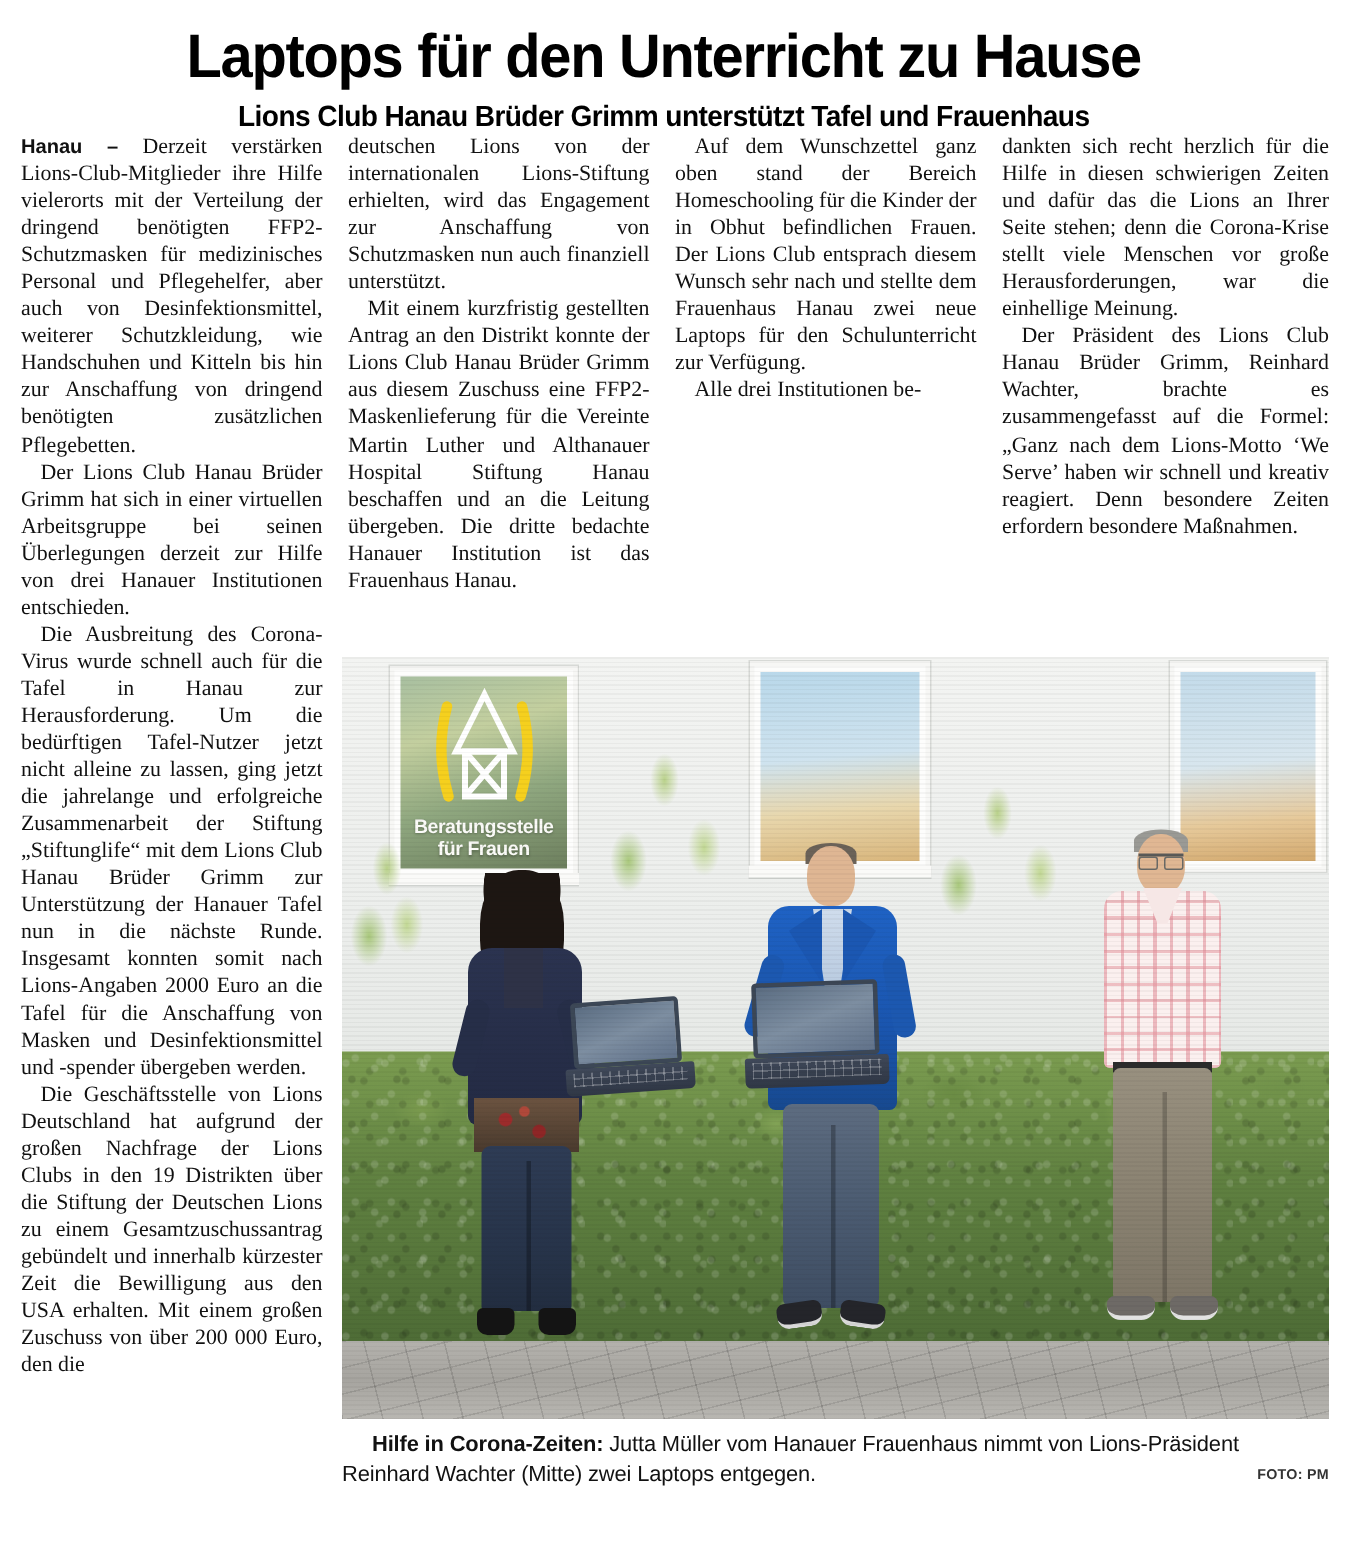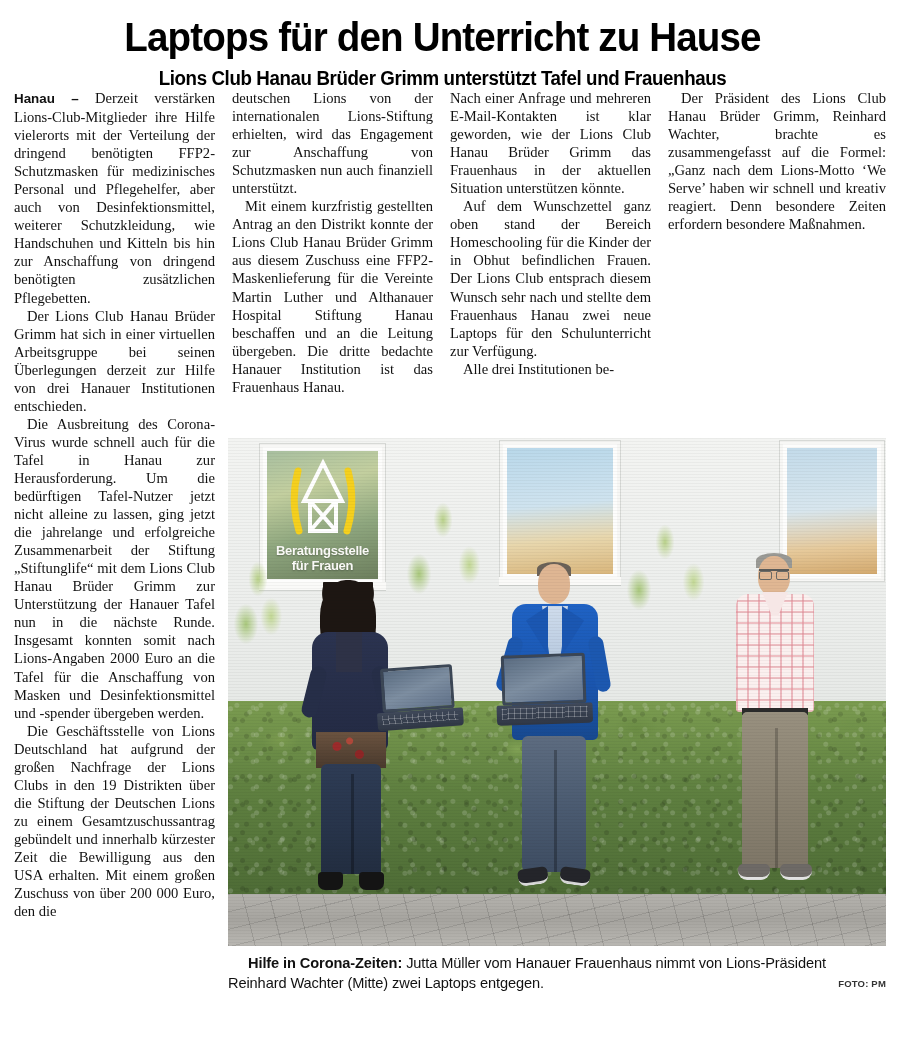--- a/index.html
+++ b/index.html
@@ -468,26 +468,26 @@
       <p>Die Ausbreitung des Corona-Virus wurde schnell auch für die Tafel in Hanau zur Herausforderung. Um die bedürftigen Tafel-Nutzer jetzt nicht alleine zu lassen, ging jetzt die jahrelange und erfolgreiche Zusammenarbeit der Stiftung „Stiftunglife“ mit dem Lions Club Hanau Brüder Grimm zur Unterstützung der Hanauer Tafel nun in die nächste Runde. Insgesamt konnten somit nach Lions-Angaben 2000 Euro an die Tafel für die Anschaffung von Masken und Desinfektionsmittel und -spender übergeben werden.</p>
       <p>Die Geschäftsstelle von Lions Deutschland hat aufgrund der großen Nachfrage der Lions Clubs in den 19 Distrikten über die Stiftung der Deutschen Lions zu einem Gesamtzuschussantrag gebündelt und innerhalb kürzester Zeit die Bewilligung aus den USA erhalten. Mit einem großen Zuschuss von über 200 000 Euro, den die</p>
     </div>
 
     <div class="col">
       <p class="first">deutschen Lions von der internationalen Lions-Stiftung erhielten, wird das Engagement zur Anschaffung von Schutzmasken nun auch finanziell unterstützt.</p>
       <p>Mit einem kurzfristig gestellten Antrag an den Distrikt konnte der Lions Club Hanau Brüder Grimm aus diesem Zuschuss eine FFP2-Maskenlieferung für die Vereinte Martin Luther und Althanauer Hospital Stiftung Hanau beschaffen und an die Leitung übergeben. Die dritte bedachte Hanauer Institution ist das Frauenhaus Hanau.</p>
     </div>
 
     <div class="col">
-      <p class="first">Nach einer Anfrage und mehreren E-Mail-Kontakten ist klar geworden, wie der Lions Club Hanau Brüder Grimm das Frauenhaus in der aktuellen Situation unterstützen könnte.</p>
       <p>Auf dem Wunschzettel ganz oben stand der Bereich Homeschooling für die Kinder der in Obhut befindlichen Frauen. Der Lions Club entsprach diesem Wunsch sehr nach und stellte dem Frauenhaus Hanau zwei neue Laptops für den Schulunterricht zur Verfügung.</p>
       <p>Alle drei Institutionen be-</p>
     </div>
 
     <div class="col">
+      <p class="first">dankten sich recht herzlich für die Hilfe in diesen schwierigen Zeiten und dafür das die Lions an Ihrer Seite stehen; denn die Corona-Krise stellt viele Menschen vor große Herausforderungen, war die einhellige Meinung.</p>
       <p><span>Der Präsident des Lions Club Hanau Brüder Grimm, Reinhard Wachter, brachte es zusammengefasst auf die Formel: „Ganz nach dem Lions-Motto ‘We Serve’ haben wir schnell und kreativ reagiert. Denn besondere Zeiten erfordern besondere Maßnahmen.</span></p>
     </div>
 
   </div>
 
   <div class="photo-wrap">
     <div class="photo">
 
       <div class="wall"></div>
       <div class="wall-band"></div>

